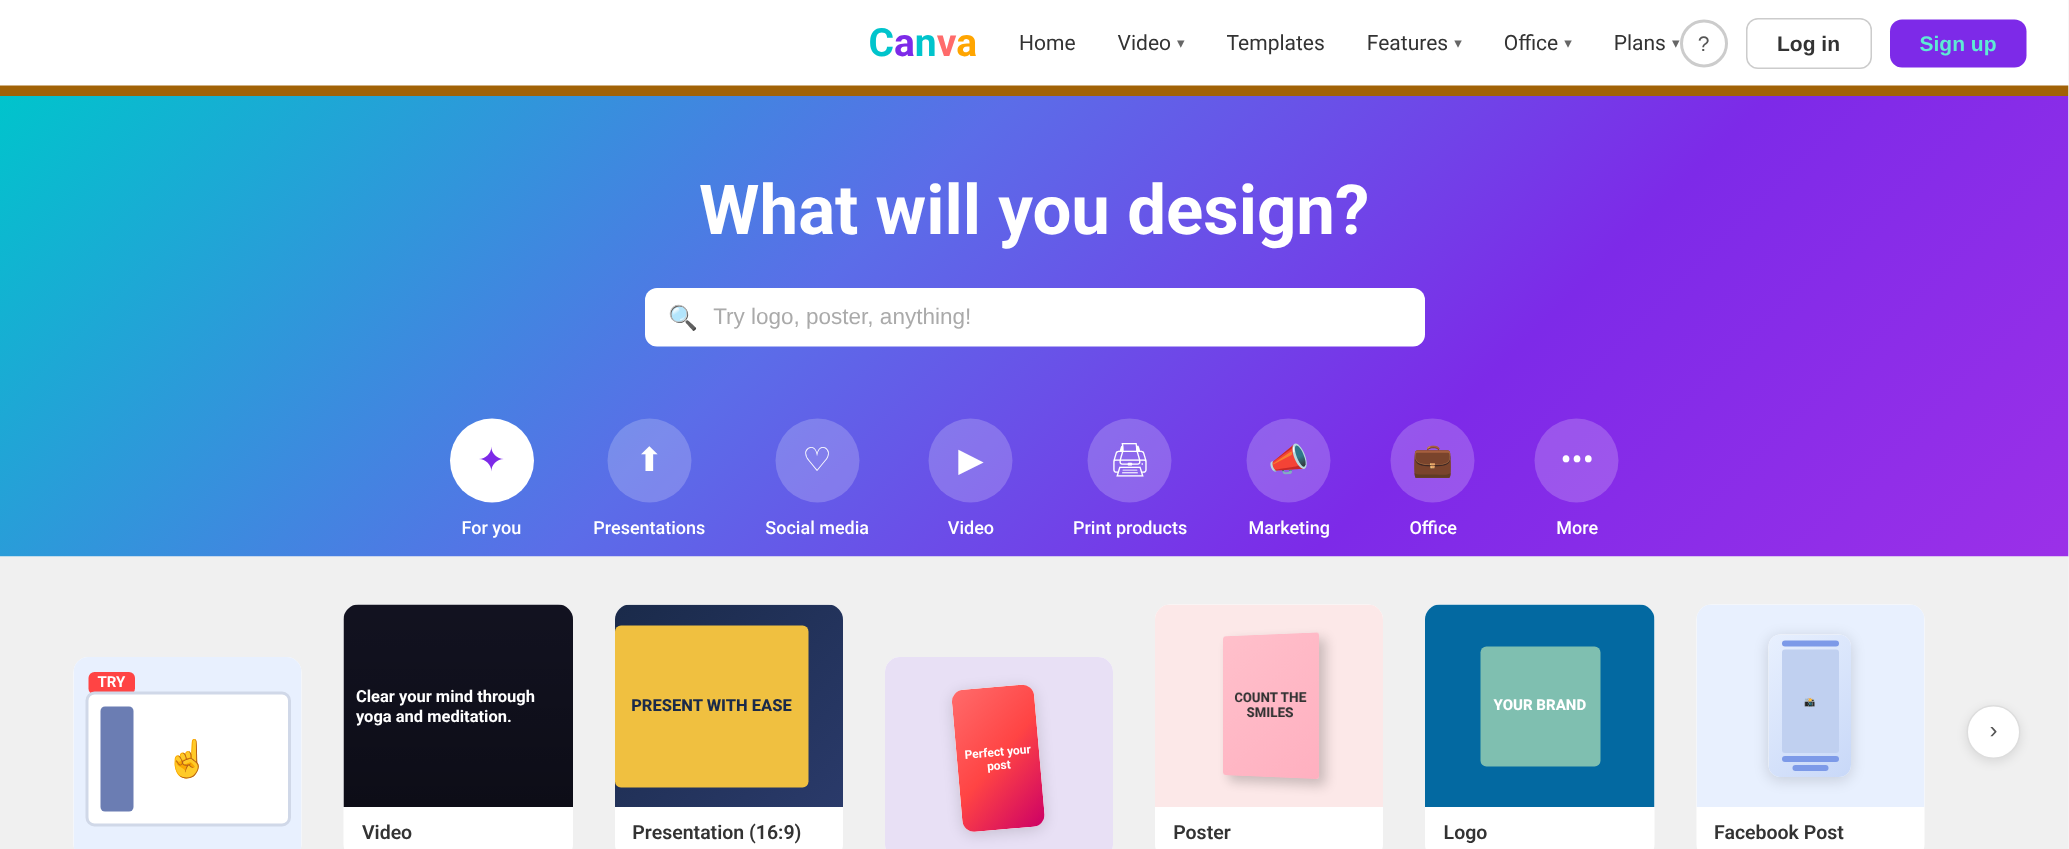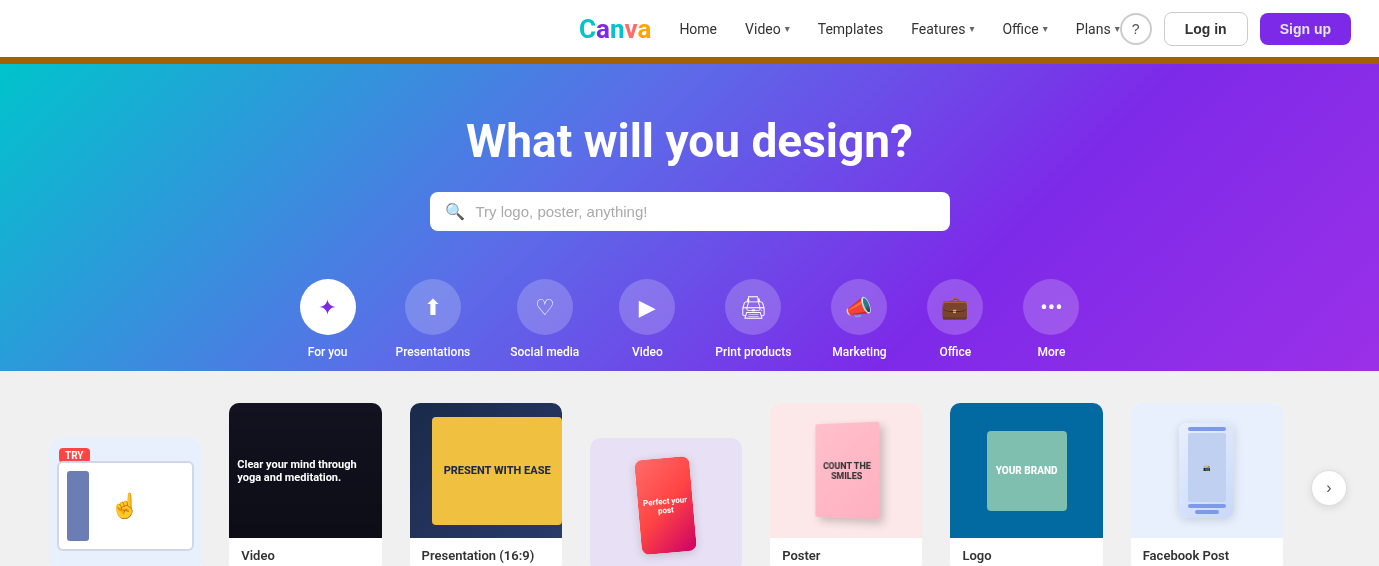--- a/index.html
+++ b/index.html
@@ -25,21 +25,21 @@
       width: 32px; height: 32px; border-radius: 50%; border: 2px solid #ccc;
       background: none; cursor: pointer; display: flex; align-items: center; justify-content: center;
       font-size: 14px; color: #555;
     }
     .login-btn {
       padding: 8px 20px; border: 1.5px solid #ccc; border-radius: 8px;
       background: #fff; cursor: pointer; font-size: 14px; font-weight: 600; color: #333;
     }
     .signup-btn {
       padding: 8px 20px; border-radius: 8px; background: #7d2ae8;
-      border: none; cursor: pointer; font-size: 14px; font-weight: 600; color: #e5e5e5;
+      border: none; cursor: pointer; font-size: 14px; font-weight: 600; color: #5eead4;
     }
 
     
     .hero {
       background: linear-gradient(135deg, #00c4cc 0%, #5b6de8 40%, #7d2ae8 70%, #9b30e8 100%);
       padding: 50px 20px 0;
       text-align: center;
       min-height: 240px;
     }
     .hero-title { font-size: 46px; font-weight: 700; color: #fff; margin-bottom: 24px; }
@@ -128,21 +128,21 @@
       width: 100%; height: 100%;
       background: linear-gradient(rgba(0,0,0,0.3), rgba(0,0,0,0.5));
       display: flex; flex-direction: column; align-items: center; justify-content: center;
       color: #fff; gap: 4px; padding: 8px;
     }
 
     
     .present-thumb {
       width: 100%; height: 100%;
       background: linear-gradient(135deg, #1a2a4a, #2a3a6a);
-      display: flex; align-items: center; justify-content: flex-end;
+      display: flex; align-items: center; justify-content: flex-start;
     }
     .present-box {
       background: #f0c040; border-radius: 4px;
       width: 85%; height: 80%;
       display: flex; align-items: center; justify-content: center;
       font-size: 11px; font-weight: 800; color: #1a2a4a; text-align: center;
       padding: 4px;
     }
 
     

